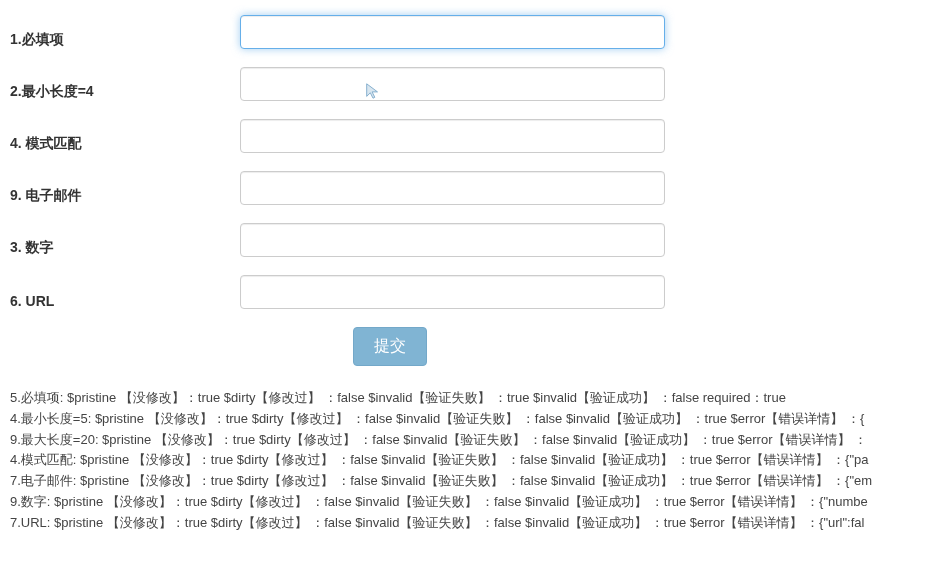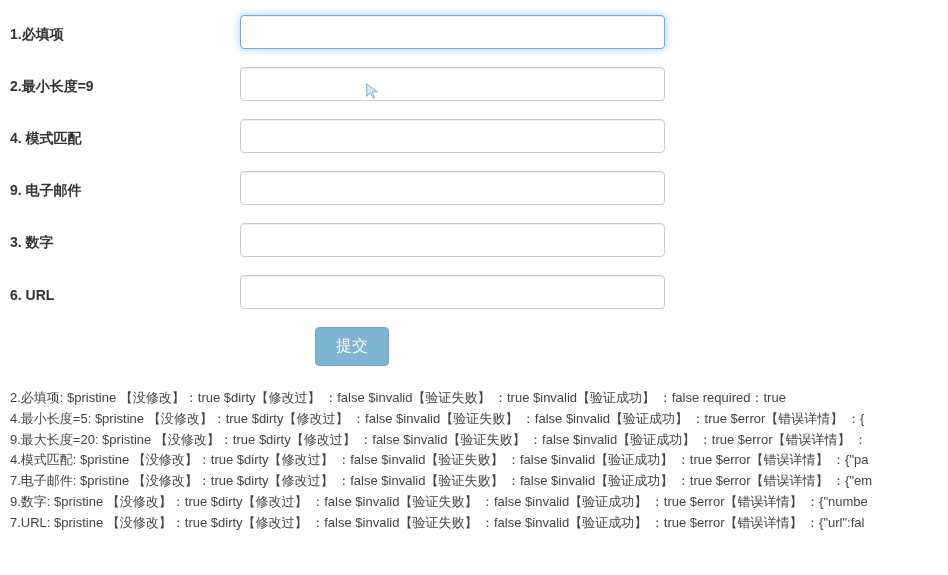--- a/index.html
+++ b/index.html
@@ -1,41 +1,41 @@
 <!DOCTYPE html>
 <html><head>
   <meta charset="utf-8">
   <style>
     * { box-sizing: border-box; margin: 0; padding: 0; }
     body { font-family: -apple-system, "Helvetica Neue", Arial, sans-serif; font-size: 14px; color: #333; background: #fff; padding: 15px 10px; width: 948px; }
-    .form-row { display: flex; align-items: center; margin-bottom: 18px; }
+    .form-row { display: flex; align-items: flex-end; margin-bottom: 18px; }
     .form-label { width: 230px; font-weight: bold; font-size: 14px; padding-top: 6px; }
     .form-input-wrap { flex: 1; }
     .form-input { width: 425px; height: 34px; padding: 6px 12px; font-size: 14px; color: #555; background: #fff; border: 1px solid #ccc; border-radius: 4px; box-shadow: inset 0 1px 1px rgba(0,0,0,.075); }
     .form-input.focused { border-color: #66afe9; box-shadow: inset 0 1px 1px rgba(0,0,0,.075), 0 0 8px rgba(102,175,233,.6); outline: none; }
-    .button-row { display: flex; margin-bottom: 22px; }
+    .button-row { display: flex; margin-bottom: 22px; gap: 38px; }
     .button-offset { width: 305px; }
     .btn-submit { padding: 8px 20px; font-size: 16px; color: #fff; background: #6aa7cc; border: 1px solid #5b99c0; border-radius: 4px; cursor: not-allowed; opacity: 0.85; }
     .status-line { font-size: 13px; color: #444; line-height: 1.6; white-space: nowrap; overflow: hidden; }
     .cursor { position: absolute; width: 18px; height: 18px; pointer-events: none; }
   </style>
 </head>
 <body>
 
 <form>
 
   <div class="form-row">
     <label class="form-label">1.必填项</label>
     <div class="form-input-wrap">
       <input type="text" class="form-input focused" placeholder="" style="">
     </div>
   </div>
 
   <div class="form-row">
-    <label class="form-label">2.最小长度=9</label>
+    <label class="form-label">2.最小长度=4</label>
     <div class="form-input-wrap">
       <input type="text" class="form-input" placeholder="" style="">
     </div>
   </div>
 
 
   <div class="form-row">
     <label class="form-label">4. 模式匹配</label>
     <div class="form-input-wrap">
       <input type="text" class="form-input" placeholder="" style="">
@@ -64,21 +64,21 @@
   </div>
 
   <div class="button-row">
     <div class="button-offset"></div>
     <button type="button" class="btn-submit">提交</button>
   </div>
 
 </form>
 
 <div>
-  <div class="status-line">2.必填项:    $pristine 【没修改】：true   $dirty【修改过】 ：false   $invalid【验证失败】 ：true   $invalid【验证成功】 ：false   required：true</div>
+  <div class="status-line">5.必填项:    $pristine 【没修改】：true   $dirty【修改过】 ：false   $invalid【验证失败】 ：true   $invalid【验证成功】 ：false   required：true</div>
   <div class="status-line">4.最小长度=5: $pristine 【没修改】：true   $dirty【修改过】 ：false   $invalid【验证失败】 ：false   $invalid【验证成功】 ：true   $error【错误详情】 ：{</div>
   <div class="status-line">9.最大长度=20: $pristine 【没修改】：true   $dirty【修改过】 ：false   $invalid【验证失败】 ：false   $invalid【验证成功】 ：true   $error【错误详情】 ：</div>
   <div class="status-line">4.模式匹配: $pristine 【没修改】：true   $dirty【修改过】 ：false   $invalid【验证失败】 ：false   $invalid【验证成功】 ：true   $error【错误详情】 ：{"pa</div>
   <div class="status-line">7.电子邮件: $pristine 【没修改】：true   $dirty【修改过】 ：false   $invalid【验证失败】 ：false   $invalid【验证成功】 ：true   $error【错误详情】 ：{"em</div>
   <div class="status-line">9.数字: $pristine 【没修改】：true   $dirty【修改过】 ：false   $invalid【验证失败】 ：false   $invalid【验证成功】 ：true   $error【错误详情】 ：{"numbe</div>
   <div class="status-line">7.URL: $pristine 【没修改】：true   $dirty【修改过】 ：false   $invalid【验证失败】 ：false   $invalid【验证成功】 ：true   $error【错误详情】 ：{"url":fal</div>
 </div>
 
 <svg class="cursor" style="left:364px; top:82px;" viewBox="0 0 20 20">
   <path d="M3 2 L3 16 L7 12 L10 18 L12 17 L9 11 L15 11 Z" fill="#d8e6f0" stroke="#7ba8c9" stroke-width="1"></path>

